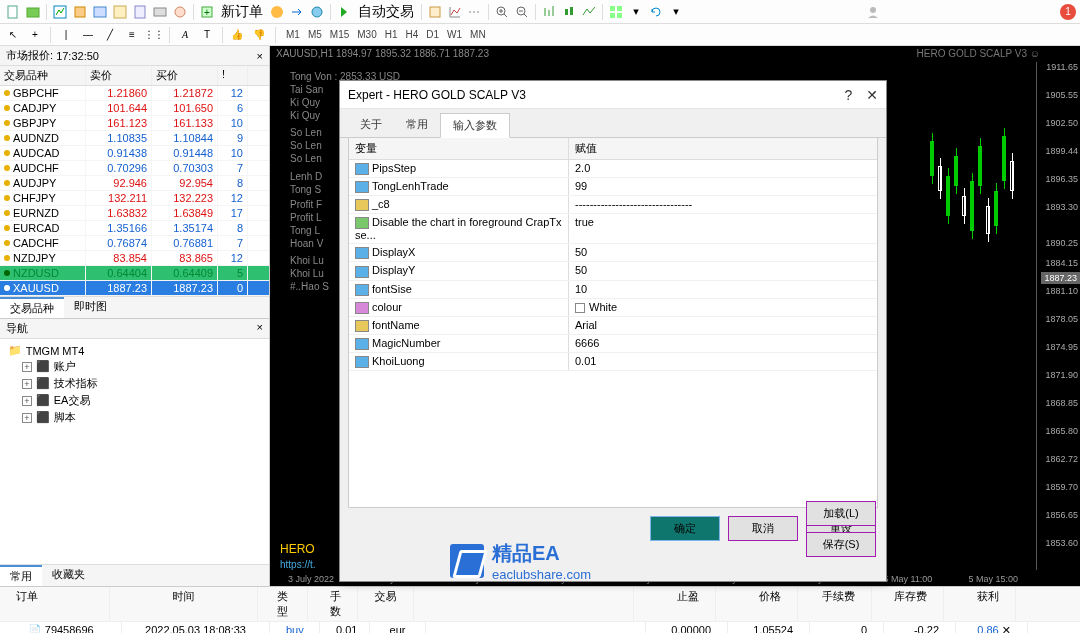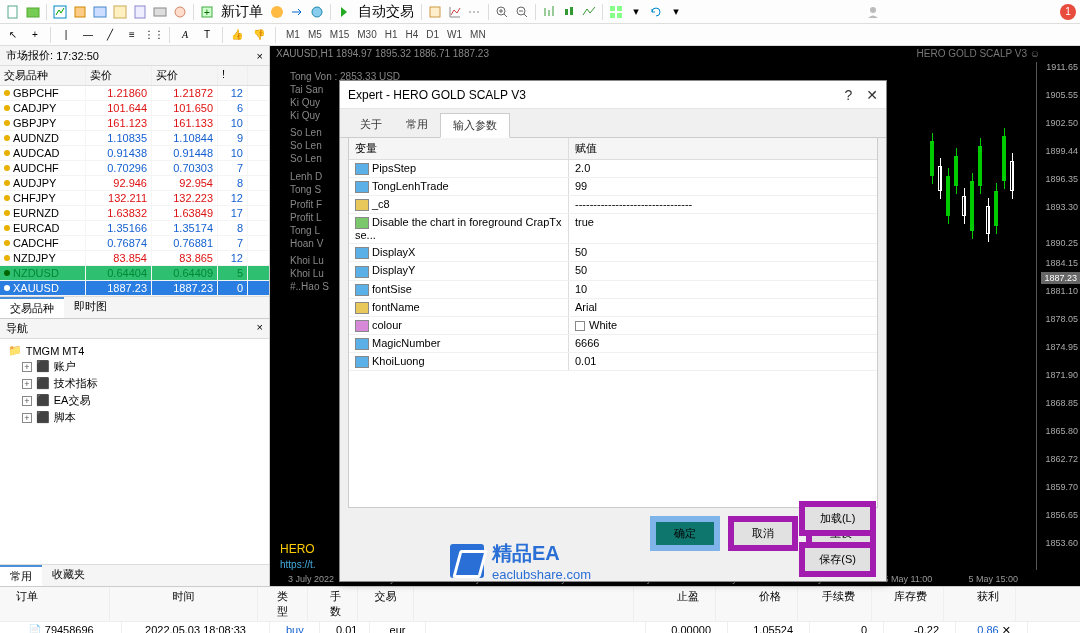--- a/index.html
+++ b/index.html
@@ -66,21 +66,21 @@
 .dlg-tab-act { background: #fff; border: 1px solid #ccc; border-bottom: 1px solid #fff; margin-bottom: -1px; }
 .dlg-body { background: #fff; margin: 0 8px; height: 370px; border: 1px solid #ccc; border-top: none; }
 .param-head { display: flex; background: #f5f5f5; border-bottom: 1px solid #ddd; font-size: 11px; }
 .param-head > div { padding: 3px 6px; }
 .pcol1 { width: 220px; border-right: 1px solid #ddd; }
 .pcol2 { flex: 1; }
 .param-row { display: flex; font-size: 11px; border-bottom: 1px solid #f0f0f0; }
 .param-row > div { padding: 2px 6px; }
 .picon { width: 14px; height: 12px; display: inline-block; vertical-align: middle; margin-right: 3px; }
 .dlg-btns { display: flex; justify-content: flex-end; gap: 8px; padding: 8px 10px; }
-.btn { min-width: 70px; padding: 4px 14px; font-size: 11px; border: 6px solid #a21caf; background: #e1e1e1; cursor: pointer; text-align: center; }
+.btn { min-width: 70px; padding: 4px 14px; font-size: 11px; border: 1px solid #a21caf; background: #e1e1e1; cursor: pointer; text-align: center; }
 .btn-primary { background: #0f766e; border-color: #7eb4ea; }
 .side-btns { position: absolute; right: 10px; top: 420px; display: flex; flex-direction: column; gap: 6px; }
 
 
 .terminal { height: 48px; border-top: 1px solid #ccc; background: #fff; }
 .term-head { display: flex; background: #f8f8f8; font-size: 11px; border-bottom: 1px solid #eee; }
 .term-head > div, .term-row > div { padding: 2px 16px; border-right: 1px solid #eee; }
 .term-row { display: flex; font-size: 11px; margin-left: 12px; }
 .tc1{width:110px}.tc2{width:148px;text-align:center}.tc3{width:50px;text-align:center}.tc4{width:50px;text-align:right}.tc5{width:56px;text-align:center}.tc6{width:220px}.tc7{width:82px;text-align:right}.tc8{width:82px;text-align:right}.tc9{width:74px;text-align:right}.tc10{width:72px;text-align:right}.tc11{width:72px;text-align:right}
 
@@ -574,26 +574,26 @@
         </div>
         <div class="param-row">
           <div class="pcol1"><span class="picon" style="background:#5bb0e8;border:1px solid #888"></span>DisplayY</div>
           <div class="pcol2">50</div>
         </div>
         <div class="param-row">
           <div class="pcol1"><span class="picon" style="background:#5bb0e8;border:1px solid #888"></span>fontSise</div>
           <div class="pcol2">10</div>
         </div>
         <div class="param-row">
+          <div class="pcol1"><span class="picon" style="background:#d888d8;border:1px solid #888"></span>colour</div>
+          <div class="pcol2"><span style="display:inline-block;width:10px;height:10px;background:#fff;border:1px solid #888;vertical-align:middle;margin-right:4px"></span>White</div>
+        </div>
+        <div class="param-row">
           <div class="pcol1"><span class="picon" style="background:#e8c75b;border:1px solid #888"></span>fontName</div>
           <div class="pcol2">Arial</div>
-        </div>
-        <div class="param-row">
-          <div class="pcol1"><span class="picon" style="background:#d888d8;border:1px solid #888"></span>colour</div>
-          <div class="pcol2"><span style="display:inline-block;width:10px;height:10px;background:#fff;border:1px solid #888;vertical-align:middle;margin-right:4px"></span>White</div>
         </div>
         <div class="param-row">
           <div class="pcol1"><span class="picon" style="background:#5bb0e8;border:1px solid #888"></span>MagicNumber</div>
           <div class="pcol2">6666</div>
         </div>
         <div class="param-row">
           <div class="pcol1"><span class="picon" style="background:#5bb0e8;border:1px solid #888"></span>KhoiLuong</div>
           <div class="pcol2">0.01</div>
         </div>
       </div>

